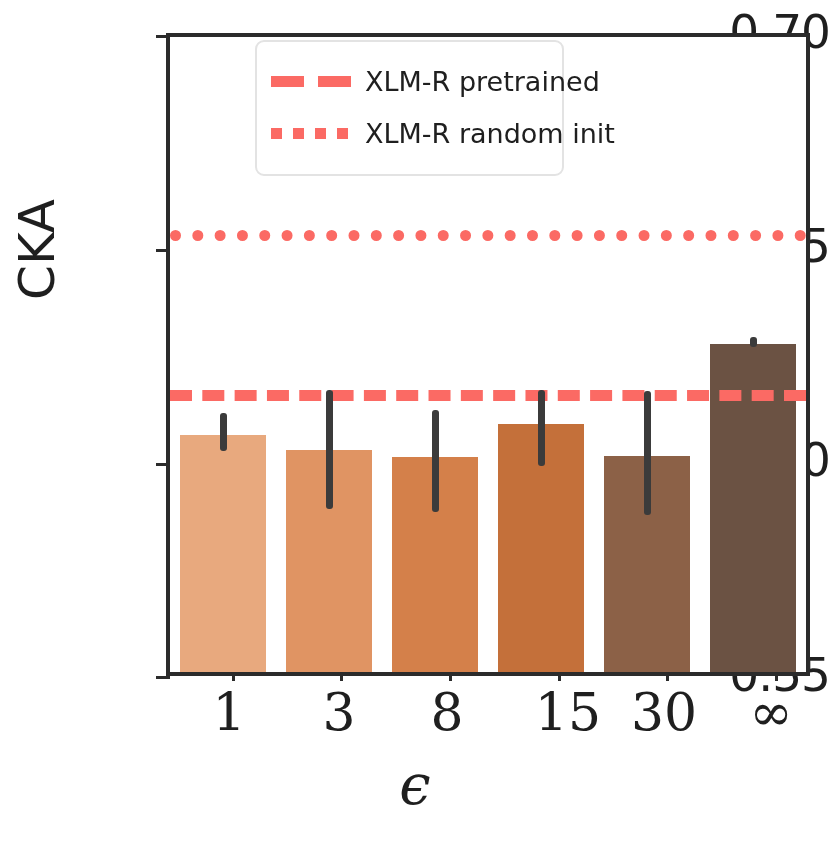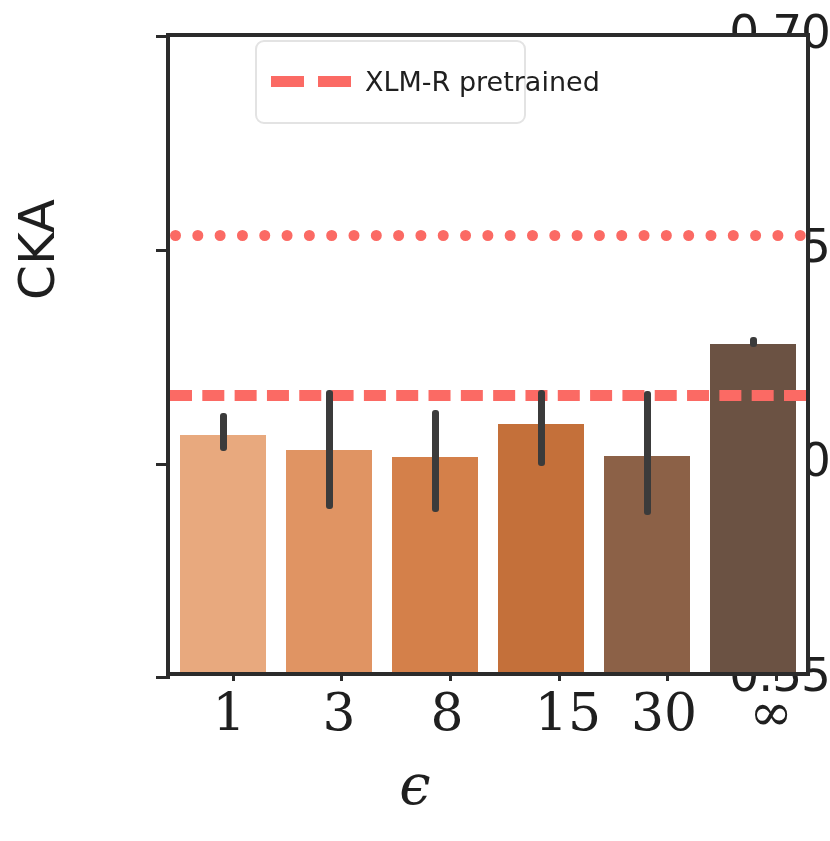--- a/index.html
+++ b/index.html
@@ -137,21 +137,21 @@
   }
   .hline.dotted {
     border-top: 11px dotted #fb6a64;
   }
 
   
   #legend {
     position: absolute;
     left: 255px;
     top: 40px;
-    width: 271px;
+    width: 309px;
     box-sizing: border-box;
     background: #ffffff;
     border: 2px solid #e3e3e3;
     border-radius: 9px;
     padding: 13px 14px 15px 14px;
   }
   .legend-row {
     display: flex;
     align-items: center;
     height: 52px;
@@ -231,15 +231,19 @@
         <div class="errbar" style="left: 473.5px; top: 354.33px; height: 124.037px; background: rgb(59, 59, 59);"></div>
         <div class="errbar" style="left: 579.5px; top: 299.72px; height: 10.16px; background: rgb(59, 59, 59);"></div>
       </div>
   </div>
 
   <div id="legend">
     <div class="legend-row">
       <span class="legend-swatch dashed"></span>
       <span class="legend-text">XLM-R pretrained</span>
     </div>
+    <div class="legend-row">
+      <span class="legend-swatch dotted"></span>
+      <span class="legend-text">XLM-R random init</span>
+    </div>
   </div>
 
 </div>
 
 </body></html>

